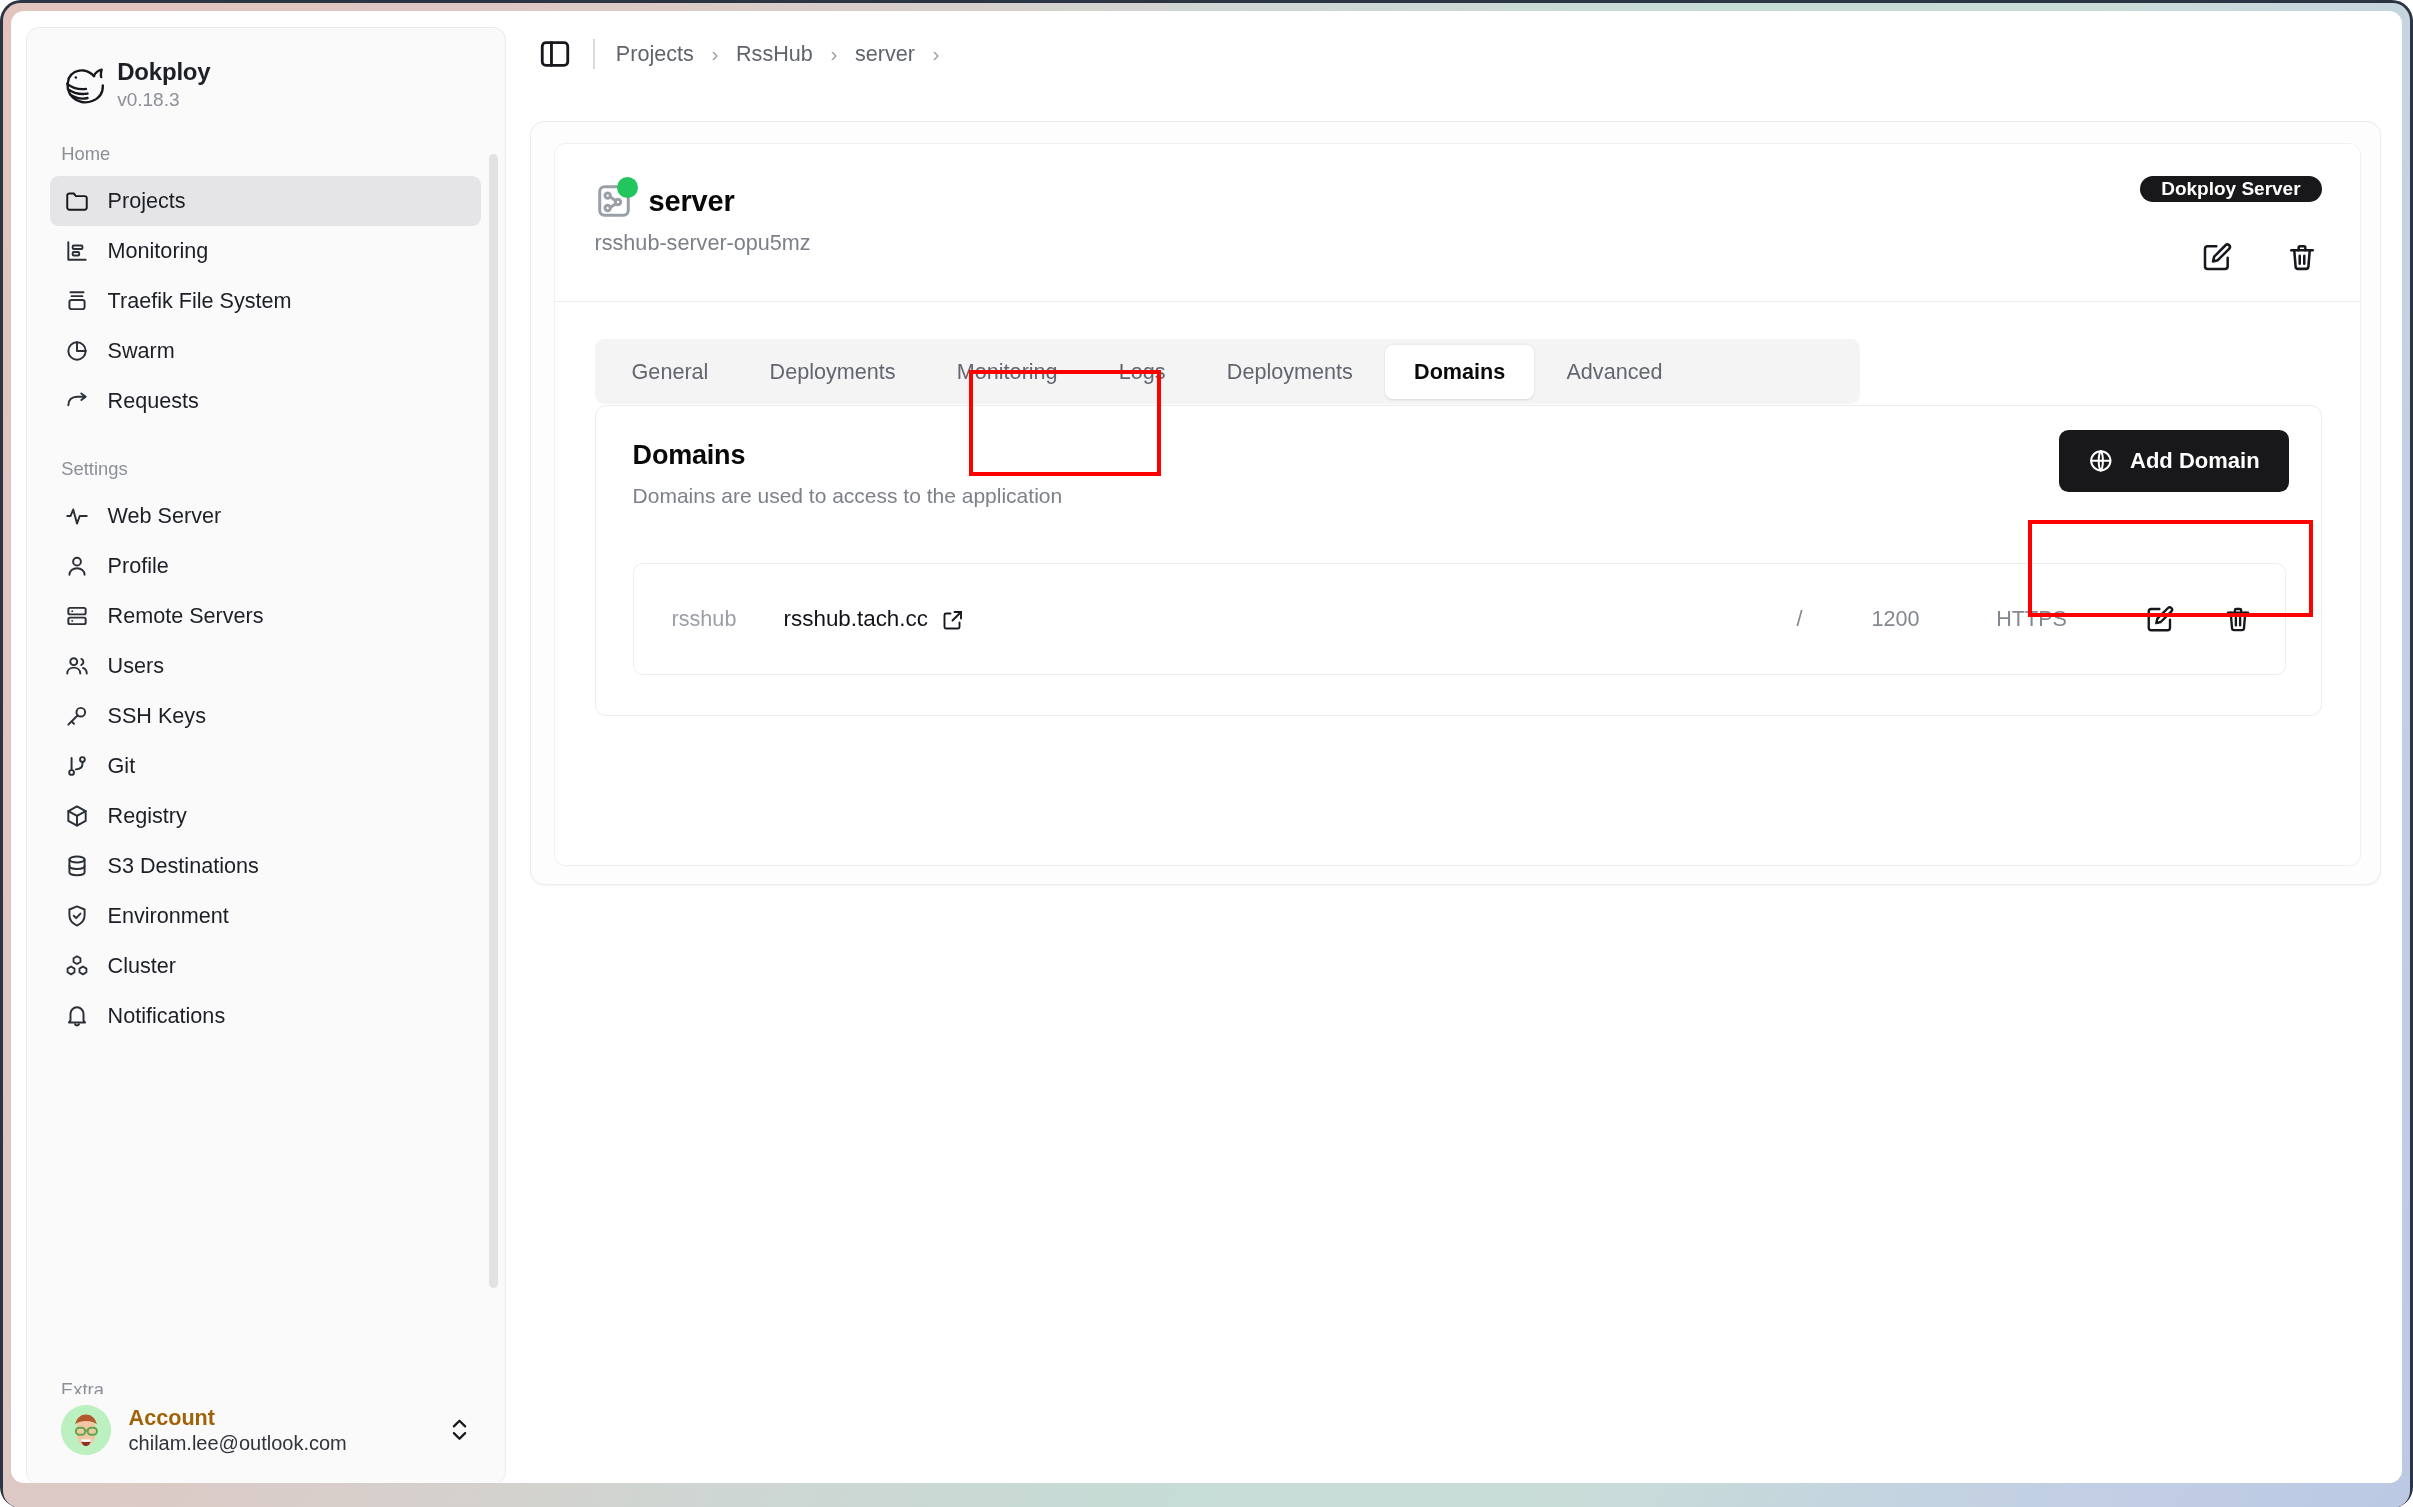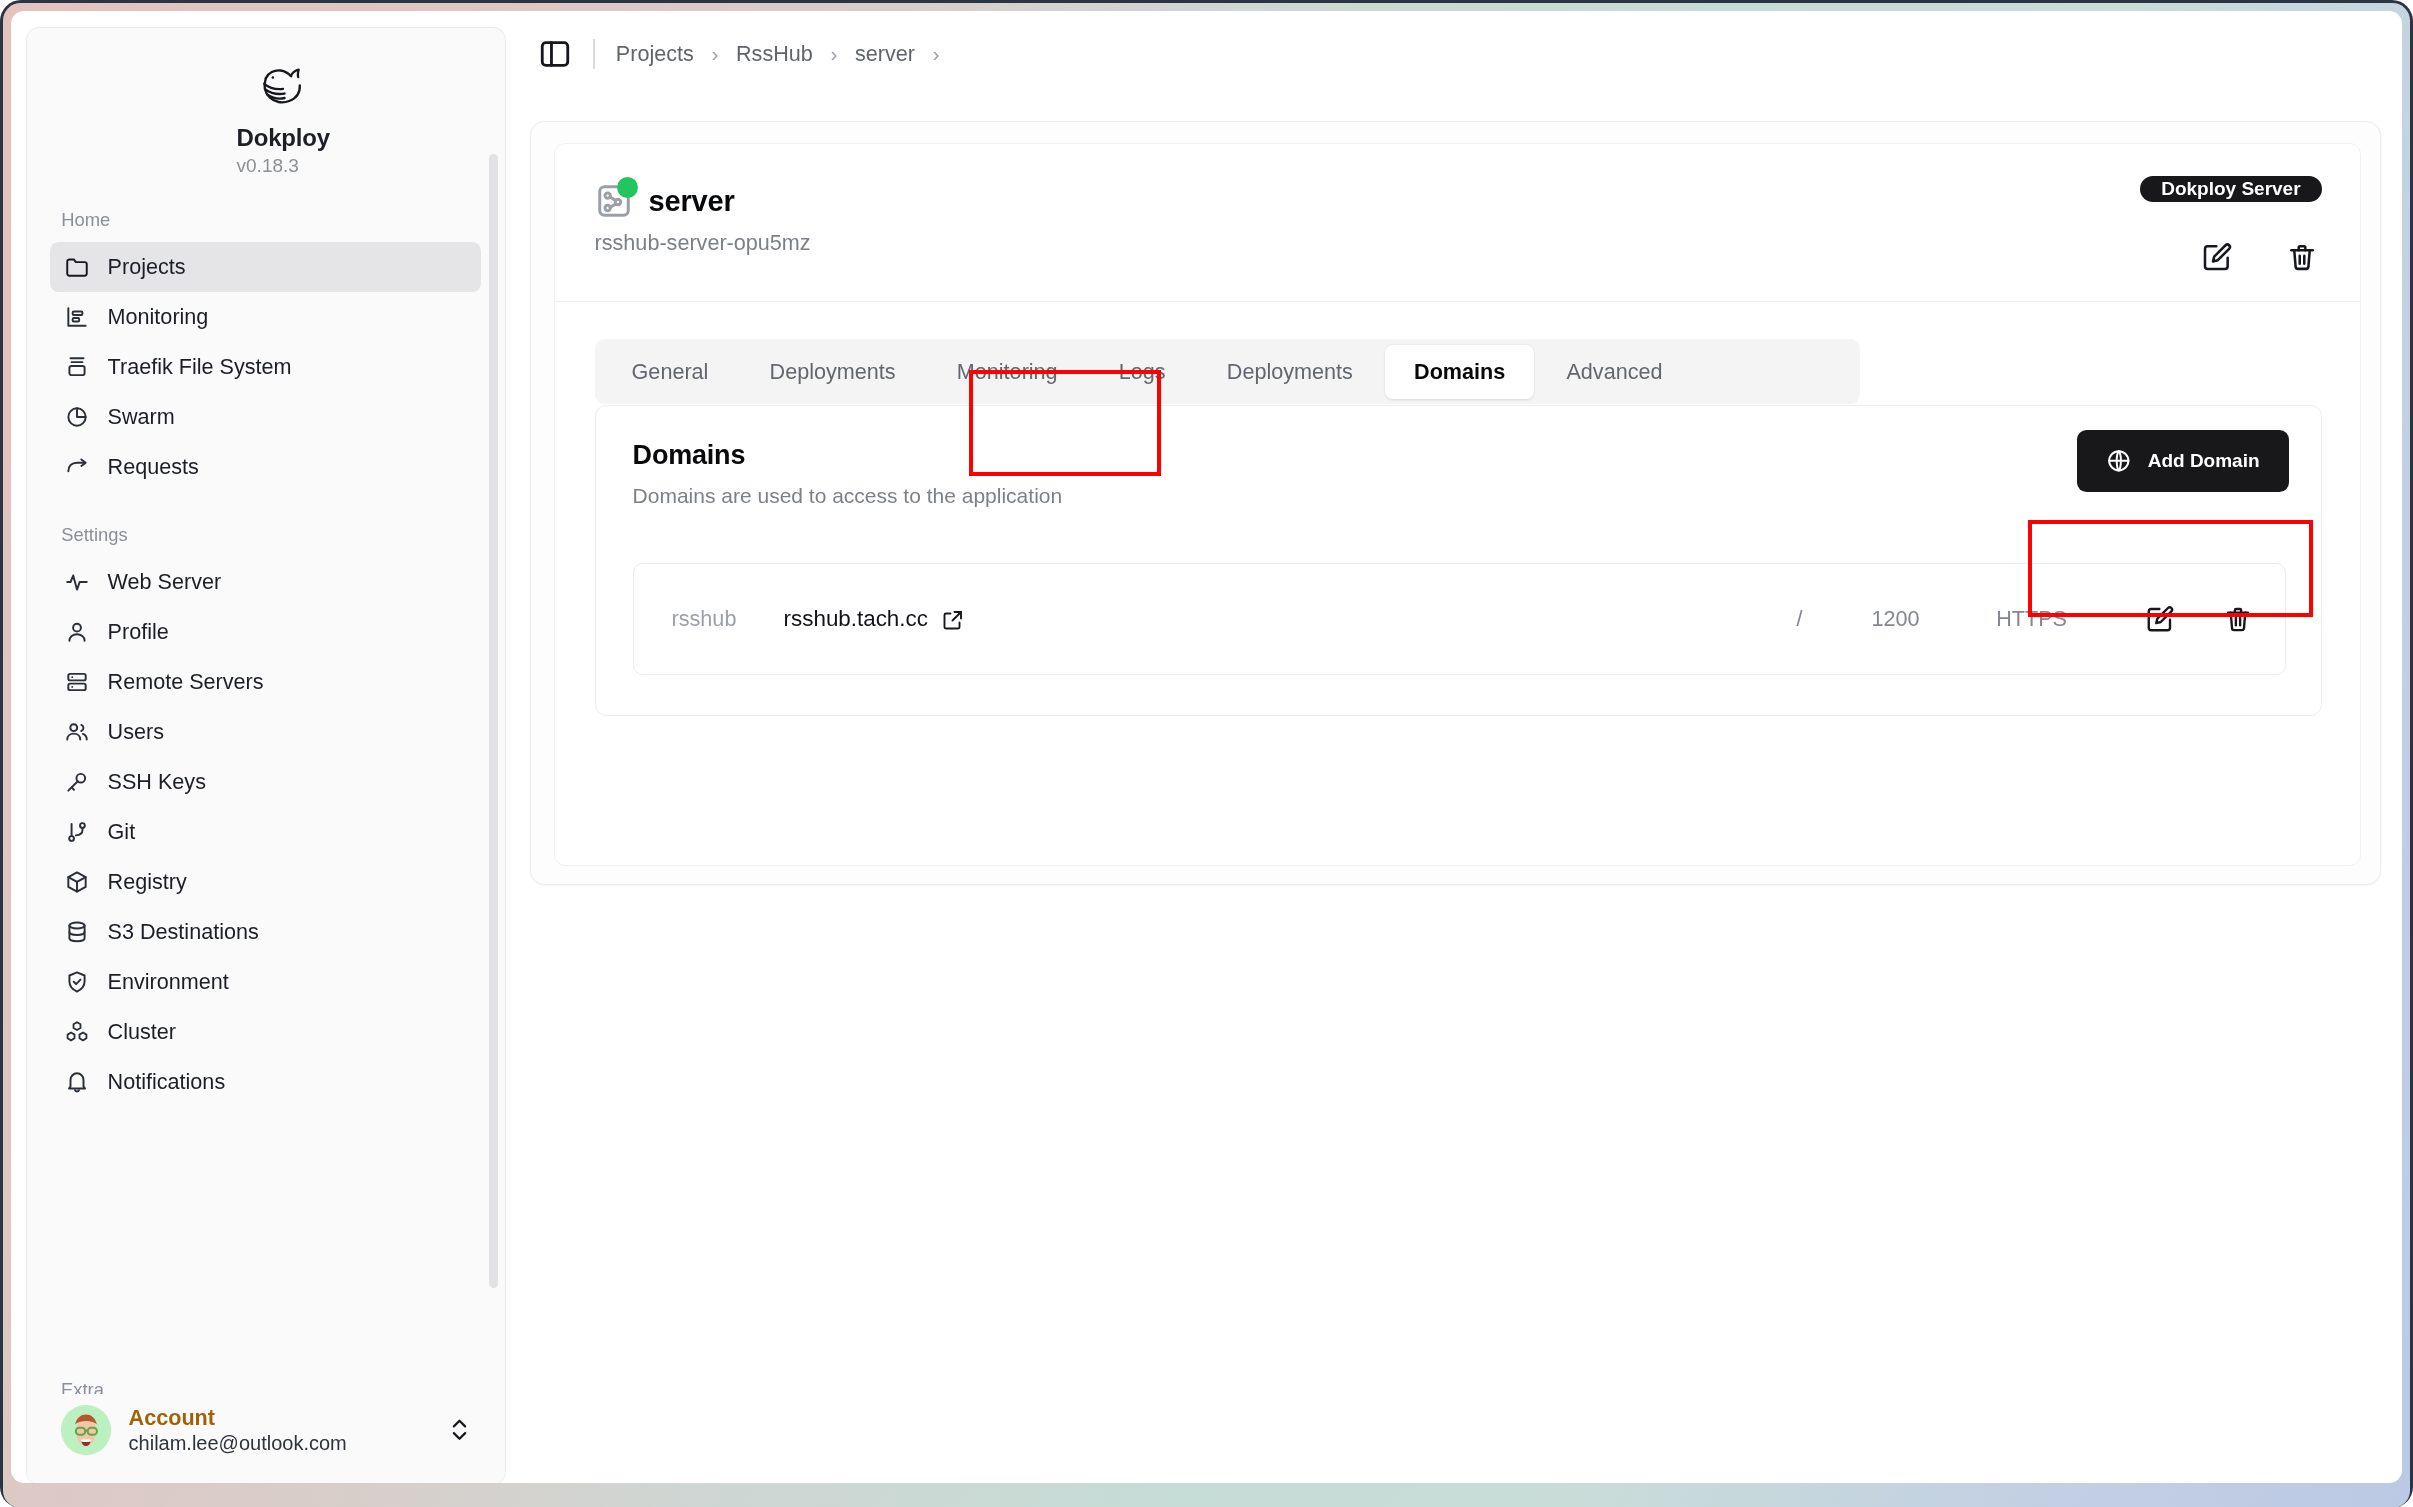--- a/index.html
+++ b/index.html
@@ -73,24 +73,22 @@
     left: 1.6px; top: 0;
     width: 8.8px;
     height: 1134px;
     background: #e2e2e4;
     border-radius: 5.6px;
   }
 
   
   #brand {
     display: flex;
-    align-items: center;
-    gap: 16px;
+    gap: 6px;
     padding: 30px 0 0 34px;
-    flex-direction: column;
   }
   #brand-logo { width: 50px; height: 50px; flex: none; }
   #brand-text { display: flex; flex-direction: column; }
   #brand-name {
     font-size: 24px;
     font-weight: bold;
     color: #1c1f26;
     letter-spacing: -0.2px;
   }
   #brand-version {
@@ -374,21 +372,21 @@
     top: 24px;
     display: flex;
     align-items: center;
     gap: 16px;
     background: #18181b;
     color: #ffffff;
     border: none;
     border-radius: 9.6px;
     height: 62px;
     padding: 0 29px;
-    font-size: 19px;
+    font-size: 22px;
     font-weight: bold;
     font-family: "Liberation Sans", sans-serif;
     cursor: pointer;
   }
   #add-domain-button svg { width: 25.6px; height: 25.6px; flex: none; }
 
   #domain-row {
     position: absolute;
     left: 37px;
     top: 157px;

